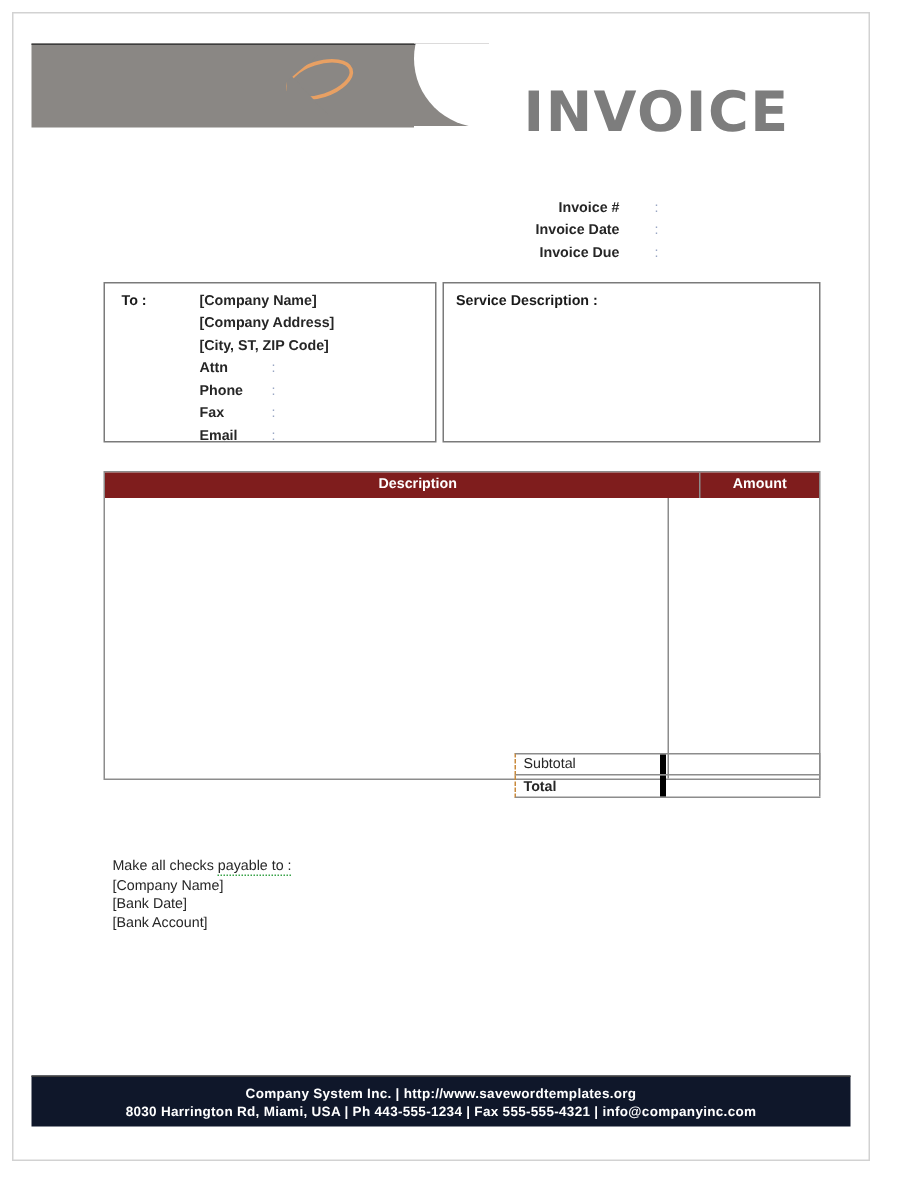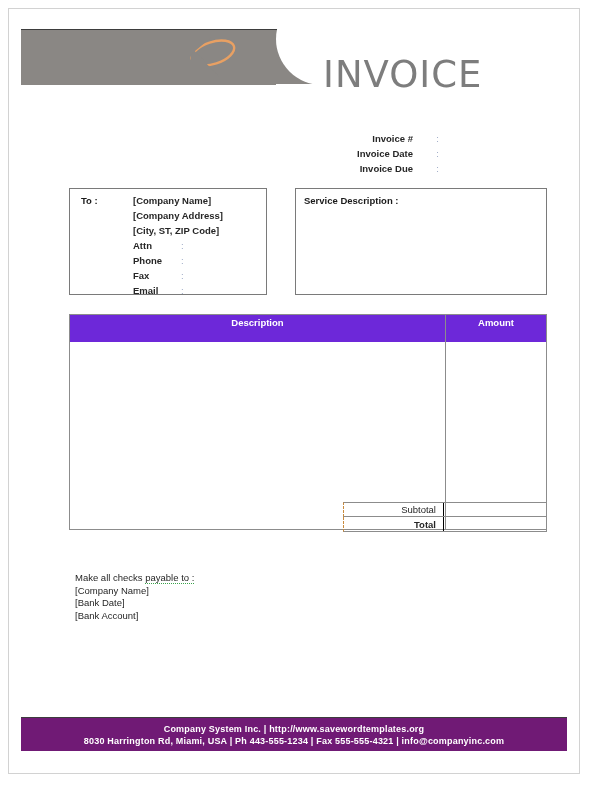--- a/index.html
+++ b/index.html
@@ -76,27 +76,27 @@
   }
   #logo-swoosh {
     position: absolute;
     left: 180px;
     top: 28px;
     width: 52px;
     height: 40px;
   }
   #invoice-title {
     position: absolute;
-    left: 314px;
+    left: 340px;
     top: 44px;
     font-size: 37px;
     letter-spacing: 1px;
     color: #7d7d7d;
     font-family: "DejaVu Sans", sans-serif;
-    font-weight: 400;
+    font-weight: 700;
   }
 
   
   #invoice-meta {
     position: absolute;
     left: 300px;
     top: 124px;
     width: 130px;
   }
   .meta-row {
@@ -114,21 +114,21 @@
     text-align: right;
     font-weight: normal;
     color: #9aa7c4;
   }
 
   
   #to-box {
     position: absolute;
     left: 60px;
     top: 179px;
-    width: 198px;
+    width: 222px;
     height: 107px;
     border: 1px solid #7a7a7a;
     box-sizing: border-box;
   }
   #service-box {
     position: absolute;
     left: 286px;
     top: 179px;
     width: 252px;
     height: 107px;
@@ -169,22 +169,23 @@
   #items-table {
     position: absolute;
     left: 60px;
     top: 305px;
     width: 478px;
     border: 1px solid #8c8c8c;
     box-sizing: border-box;
   }
   #items-head {
     display: flex;
-    background: #6d28d9;
-    height: 27px;
+    background: #7f1d1d;
+    height: 17px;
+    padding-left: 21px;
   }
   .col-desc {
     width: 375px;
     text-align: center;
     color: #ffffff;
     font-size: 9.5px;
     font-weight: bold;
     line-height: 15px;
   }
   .col-amt {
@@ -220,25 +221,25 @@
     height: 15px;
     border-left: 1px dashed #c98a3c;
     border-bottom: 1px solid #8c8c8c;
     box-sizing: border-box;
   }
   .total-row:first-child { border-top: 1px solid #8c8c8c; }
   .total-label {
     width: 100px;
     display: flex;
     align-items: center;
-    justify-content: flex-end;
+    justify-content: flex-start;
     padding: 0 7px 0 5px;
     font-size: 9.5px;
     color: #262626;
-    border-right: 1px solid #000000;
+    border-right: 4px solid #000000;
     box-sizing: border-box;
   }
   .total-value {
     flex: 1;
     border-right: 1px solid #8c8c8c;
     box-sizing: border-box;
   }
   .total-row.is-total .total-label { font-weight: bold; }
   .pct { font-size: 9px; }
 
@@ -257,21 +258,21 @@
     padding-bottom: 0px;
   }
 
   
   #footer-bar {
     position: absolute;
     left: 12px;
     top: 708px;
     width: 546px;
     height: 34px;
-    background: #701a75;
+    background: #0f172a;
     border-top: 1px solid #3d3d3d;
     color: #ffffff;
     text-align: center;
     box-sizing: border-box;
     padding-top: 5px;
   }
   .footer-line {
     font-size: 9px;
     font-weight: bold;
     letter-spacing: 0.2px;

